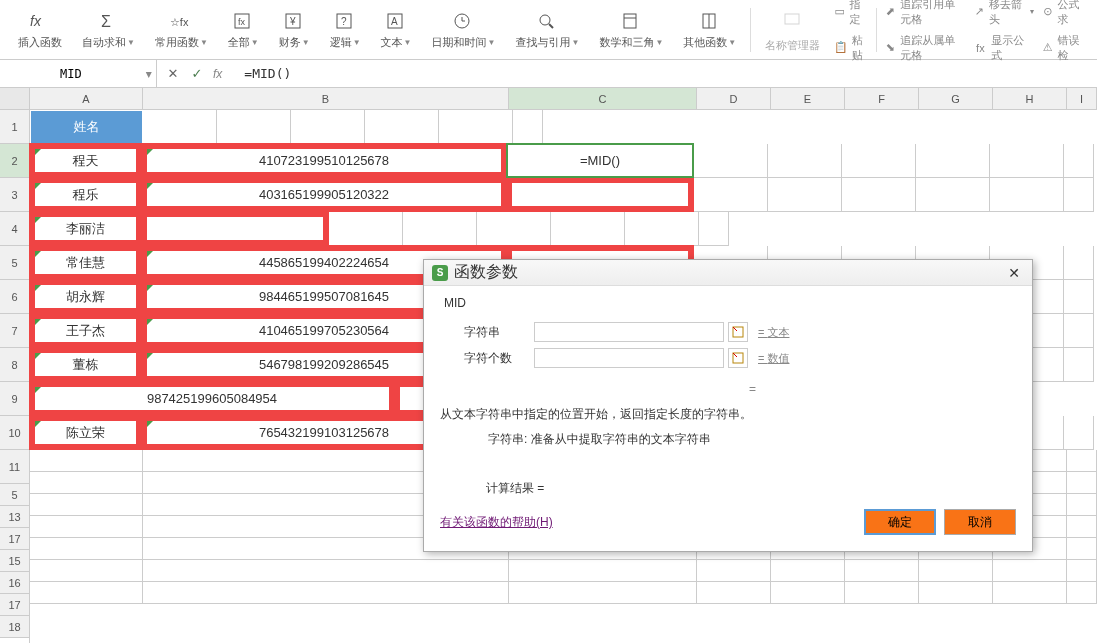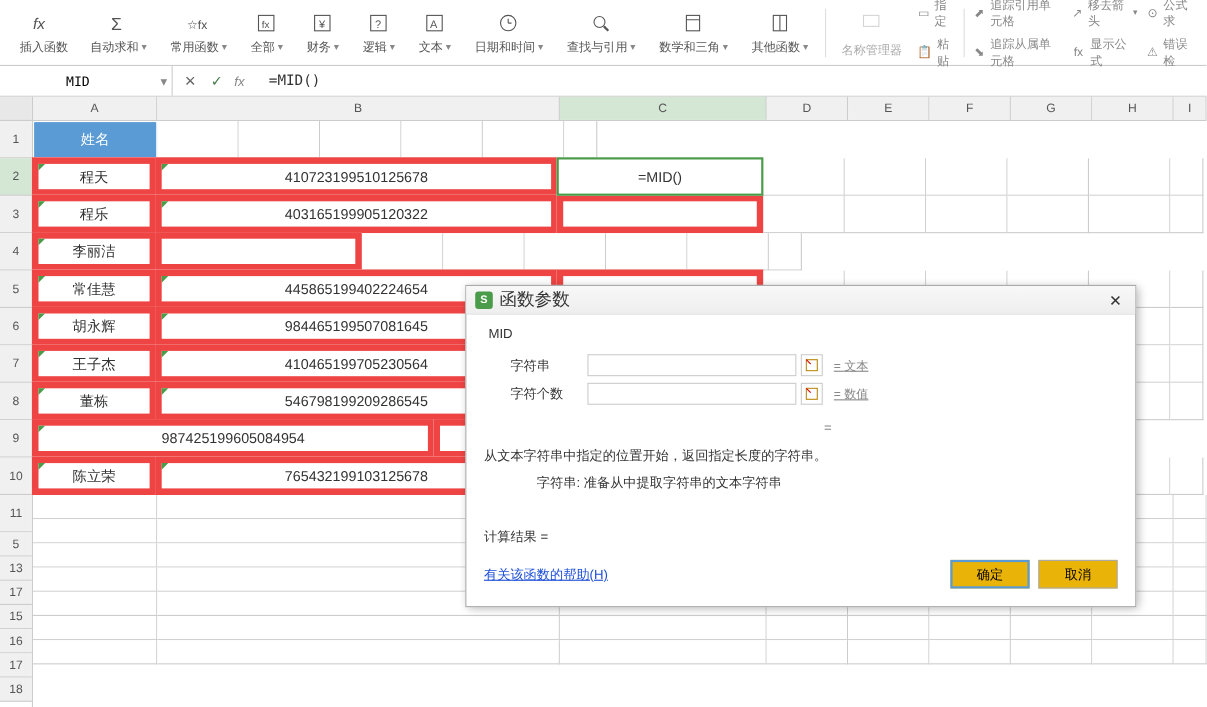--- a/index.html
+++ b/index.html
@@ -68,24 +68,24 @@
 .dlg-func-name { font-size: 12px; margin-bottom: 12px; padding-left: 4px; }
 .dlg-params { padding-left: 24px; }
 .dlg-param { display: flex; align-items: center; margin-bottom: 6px; }
 .dlg-param-label { width: 70px; text-align: left; padding-right: 8px; font-size: 12px; }
 .dlg-param-input { width: 190px; height: 20px; border: 1px solid #ccc; background: #fff; }
 .dlg-param-btn { width: 20px; height: 20px; border: 1px solid #ccc; margin-left: 4px; display: flex; align-items: center; justify-content: center; cursor: pointer; font-size: 10px; color: #b8860b; background: #fff; }
 .dlg-param-eq { margin-left: 10px; font-size: 11px; color: #888; text-decoration: underline; }
 .dlg-result-eq { text-align: right; padding-right: 260px; margin: 14px 0 10px 0; color: #888; }
 .dlg-desc { font-size: 12px; color: #333; margin-bottom: 8px; }
 .dlg-desc-sub { font-size: 12px; color: #333; padding-left: 48px; margin-bottom: 32px; }
-.dlg-calc { font-size: 12px; margin-bottom: 12px; }
+.dlg-calc { font-size: 12px; margin-bottom: 12px; margin-left: 46px; }
 .dlg-footer { display: flex; align-items: center; }
-.dlg-help { color: #1d4ed8; text-decoration: underline; cursor: pointer; font-size: 12px; flex: 1; }
-.dlg-btn { width: 72px; height: 26px; border: 1px solid #aaa; background: #eab308; cursor: pointer; font-size: 12px; margin-left: 8px; }
+.dlg-help { color: #701a75; text-decoration: underline; cursor: pointer; font-size: 12px; flex: 1; }
+.dlg-btn { width: 72px; height: 26px; border: 1px solid #aaa; background: #f97316; cursor: pointer; font-size: 12px; margin-left: 8px; }
 .dlg-btn.primary { border: 2px solid #5b9bd5; }
 
 svg { display: block; }
 </style>
 </head>
 <body>
 
 <div class="toolbar">
   <div class="tb-btn">
     <div class="tb-icon">

